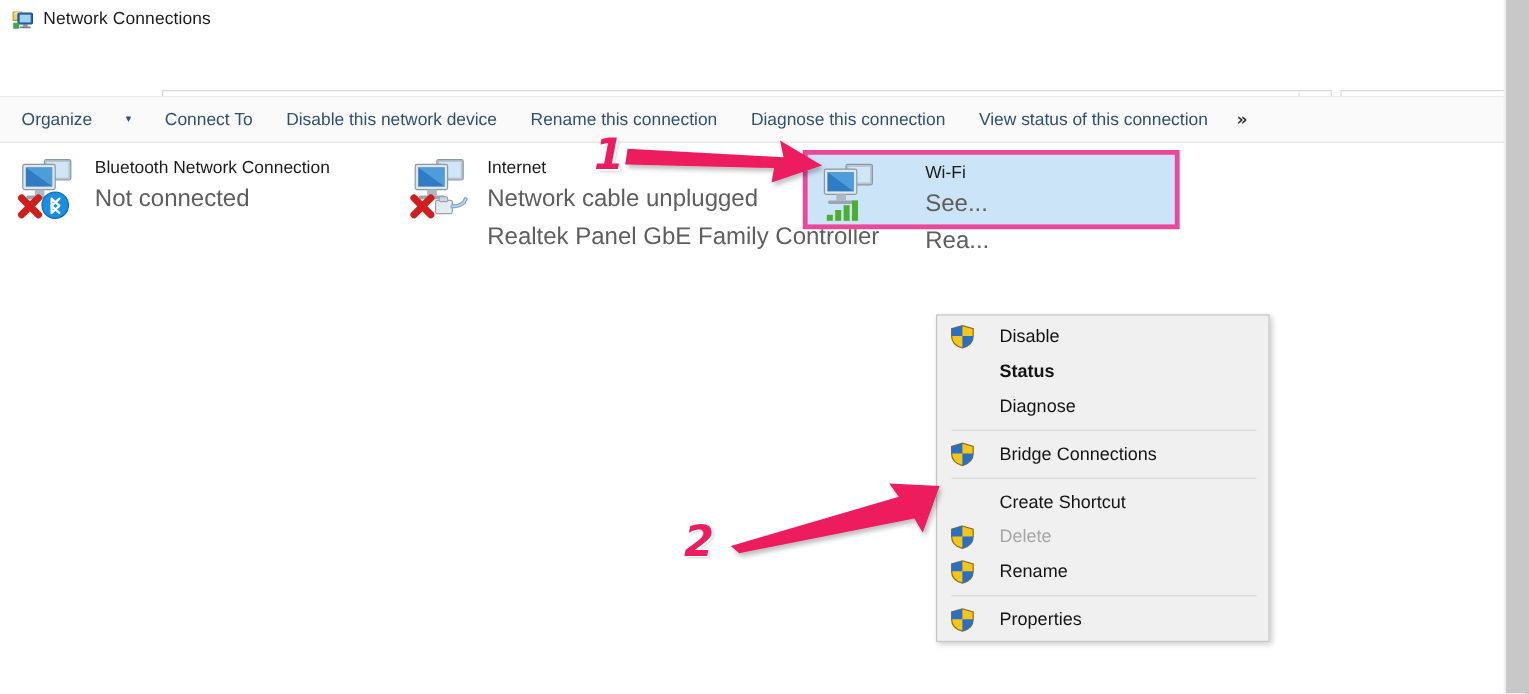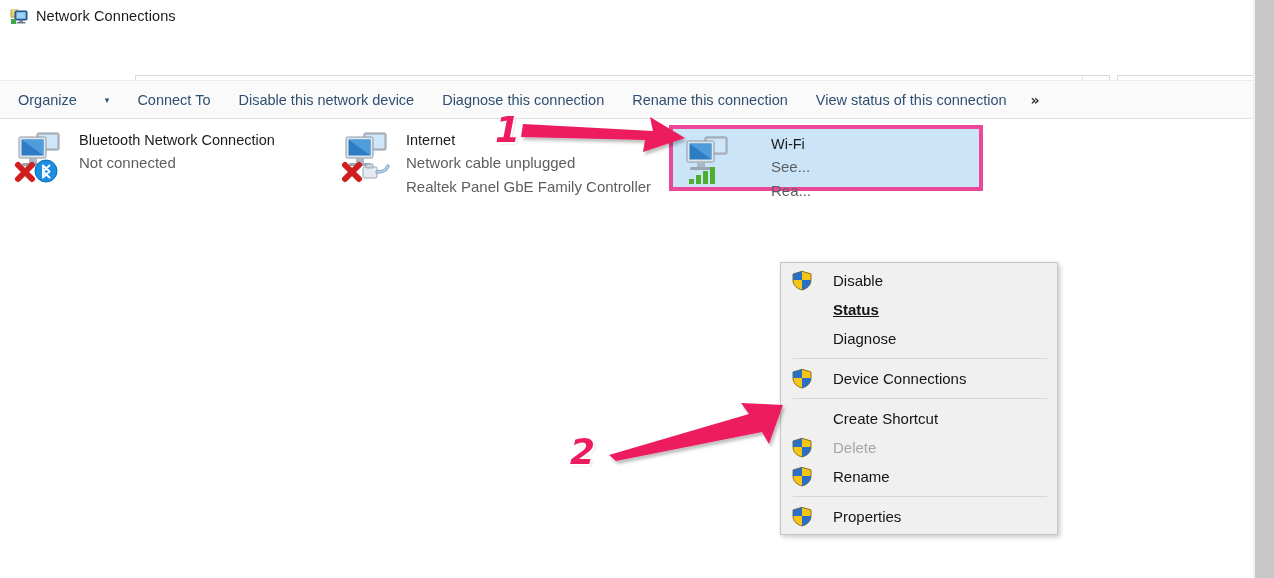--- a/index.html
+++ b/index.html
@@ -57,30 +57,30 @@
   
   .content{position:absolute;left:0;top:119px;width:1255px;height:459px;background:#ffffff;}
 
   .conn{position:absolute;top:6px;height:66px;display:flex;align-items:flex-start;box-sizing:border-box;}
   .conn-bt{left:5px;width:320px;}
   .conn-eth{left:332px;width:320px;}
   .conn-wifi{left:669px;width:314px;background:#cce4f7;border:4px solid #ec4899;gap:24px;}
   .conn-icon{position:relative;width:62px;height:56px;flex:0 0 auto;margin-top:2px;margin-left:6px;}
   .conn-text{margin-left:6px;margin-top:4px;min-width:0;}
   .conn-name{font-size:14.5px;color:#1b1b1b;line-height:1.55;white-space:nowrap;}
-  .conn-sub{font-size:15px;color:#5e5e5e;line-height:1.55;white-space:nowrap;}
+  .conn-sub{font-size:20px;color:#5e5e5e;line-height:1.55;white-space:nowrap;}
 
   
   .ctxmenu{position:absolute;left:780px;top:143px;width:278px;background:#f0f0f0;
     border:1px solid #c6c6c6;box-shadow:2px 2px 5px rgba(0,0,0,.22);padding:3px 0 3px 0;box-sizing:border-box;}
   .mi{height:29px;display:flex;align-items:center;padding-left:10px;}
   .mi-shield{width:22px;height:21px;flex:0 0 auto;margin-right:20px;}
   .mi-noshield{width:22px;height:21px;flex:0 0 auto;margin-right:20px;}
   .mi-label{font-size:15px;color:#141414;white-space:nowrap;}
-  .mi-label.bold{font-weight:bold;text-decoration:underline;}
+  .mi-label.bold{font-weight:bold;}
   .mi-label.disabled{color:#a6a6a6;}
   .mi-sep{height:1px;background:#d6d6d6;margin:5px 10px 5px 12px;}
 
   
   .anno{position:absolute;pointer-events:none;}
   .anno-num{position:absolute;font-family:"DejaVu Sans",sans-serif;font-weight:bold;font-style:italic;
     color:#ec1c5e;font-size:36px;line-height:1;text-shadow:1.5px 1.5px 0 #ffffff, 2px 2px 2px rgba(0,0,0,.18);}
 </style>
 </head>
 <body>
@@ -150,22 +150,22 @@
     </div>
   </div>
 
   <div class="cmdbar">
     <div class="cmd-item cmd-first">
       <span>Organize</span>
       <span class="cmd-caret">▾</span>
     </div>
     <div class="cmd-item">Connect To</div>
     <div class="cmd-item">Disable this network device</div>
+    <div class="cmd-item">Rename this connection</div>
     <div class="cmd-item">Diagnose this connection</div>
-    <div class="cmd-item">Rename this connection</div>
     <div class="cmd-item">View status of this connection</div>
     <div class="cmd-more">»</div>
   </div>
 
   <div class="content">
 
     <div class="conn conn-bt">
       <div class="conn-icon">
         <svg width="62" height="56" viewBox="0 0 62 56">
           <rect x="26" y="6" width="22" height="17" rx="1.5" fill="#b9c4ce" stroke="#8b98a4" stroke-width="1"></rect>
@@ -272,21 +272,21 @@
       <div class="mi-sep"></div>
 
       <div class="mi">
         <span class="mi-shield">
           <svg width="22" height="21" viewBox="0 0 22 21">
             <path d="M11 1.3 L20 4 L20 10 C20 15.4 15.8 18.7 11 20 C6.2 18.7 2 15.4 2 10 L2 4 Z" fill="#f5c518" stroke="#8d6f12" stroke-width="1"></path>
             <path d="M11 1.3 L2 4 L2 10 L11 10 Z" fill="#2a6fc4"></path>
             <path d="M11 10 L20 10 C20 15.4 15.8 18.7 11 20 Z" fill="#2a6fc4"></path>
           </svg>
         </span>
-        <span class="mi-label">Device Connections</span>
+        <span class="mi-label">Bridge Connections</span>
       </div>
 
       <div class="mi-sep"></div>
 
       <div class="mi">
         <span class="mi-noshield"></span>
         <span class="mi-label">Create Shortcut</span>
       </div>
 
       <div class="mi">

